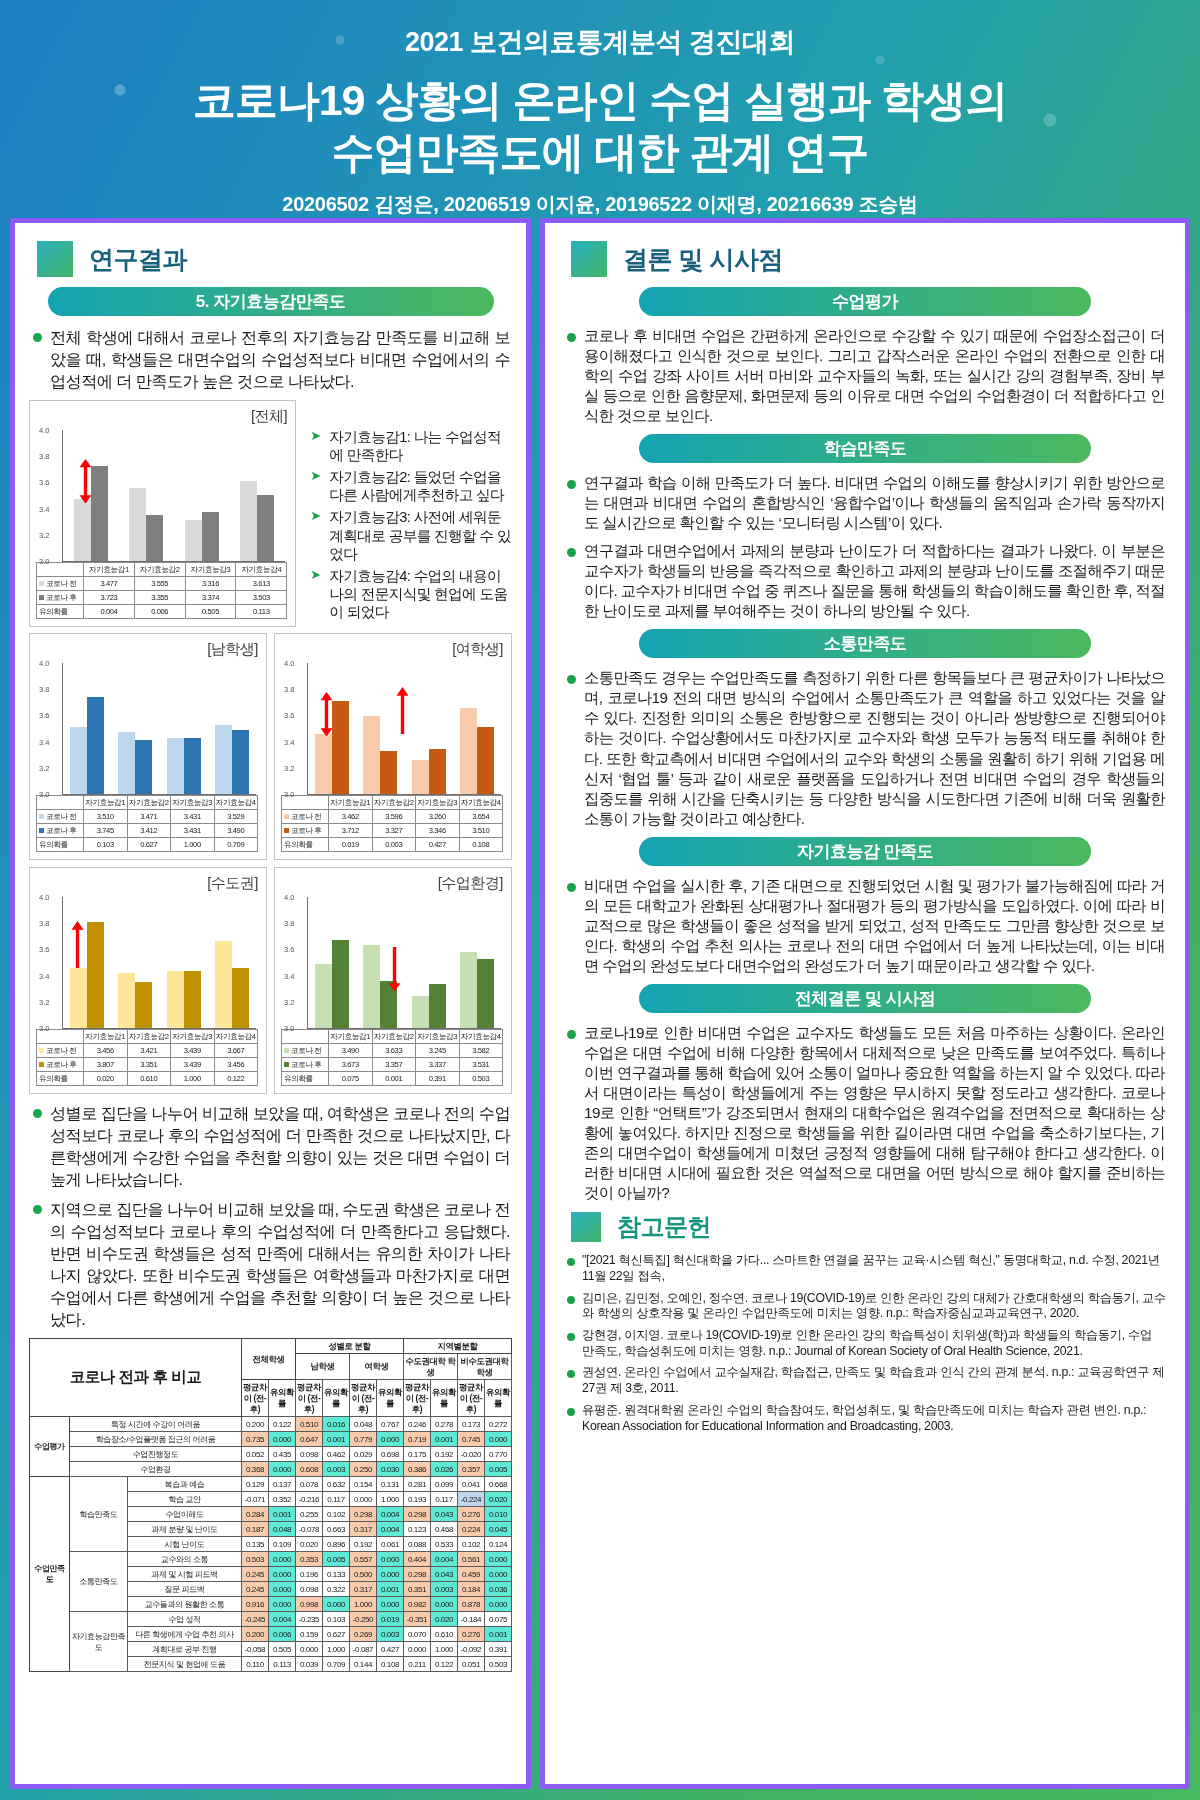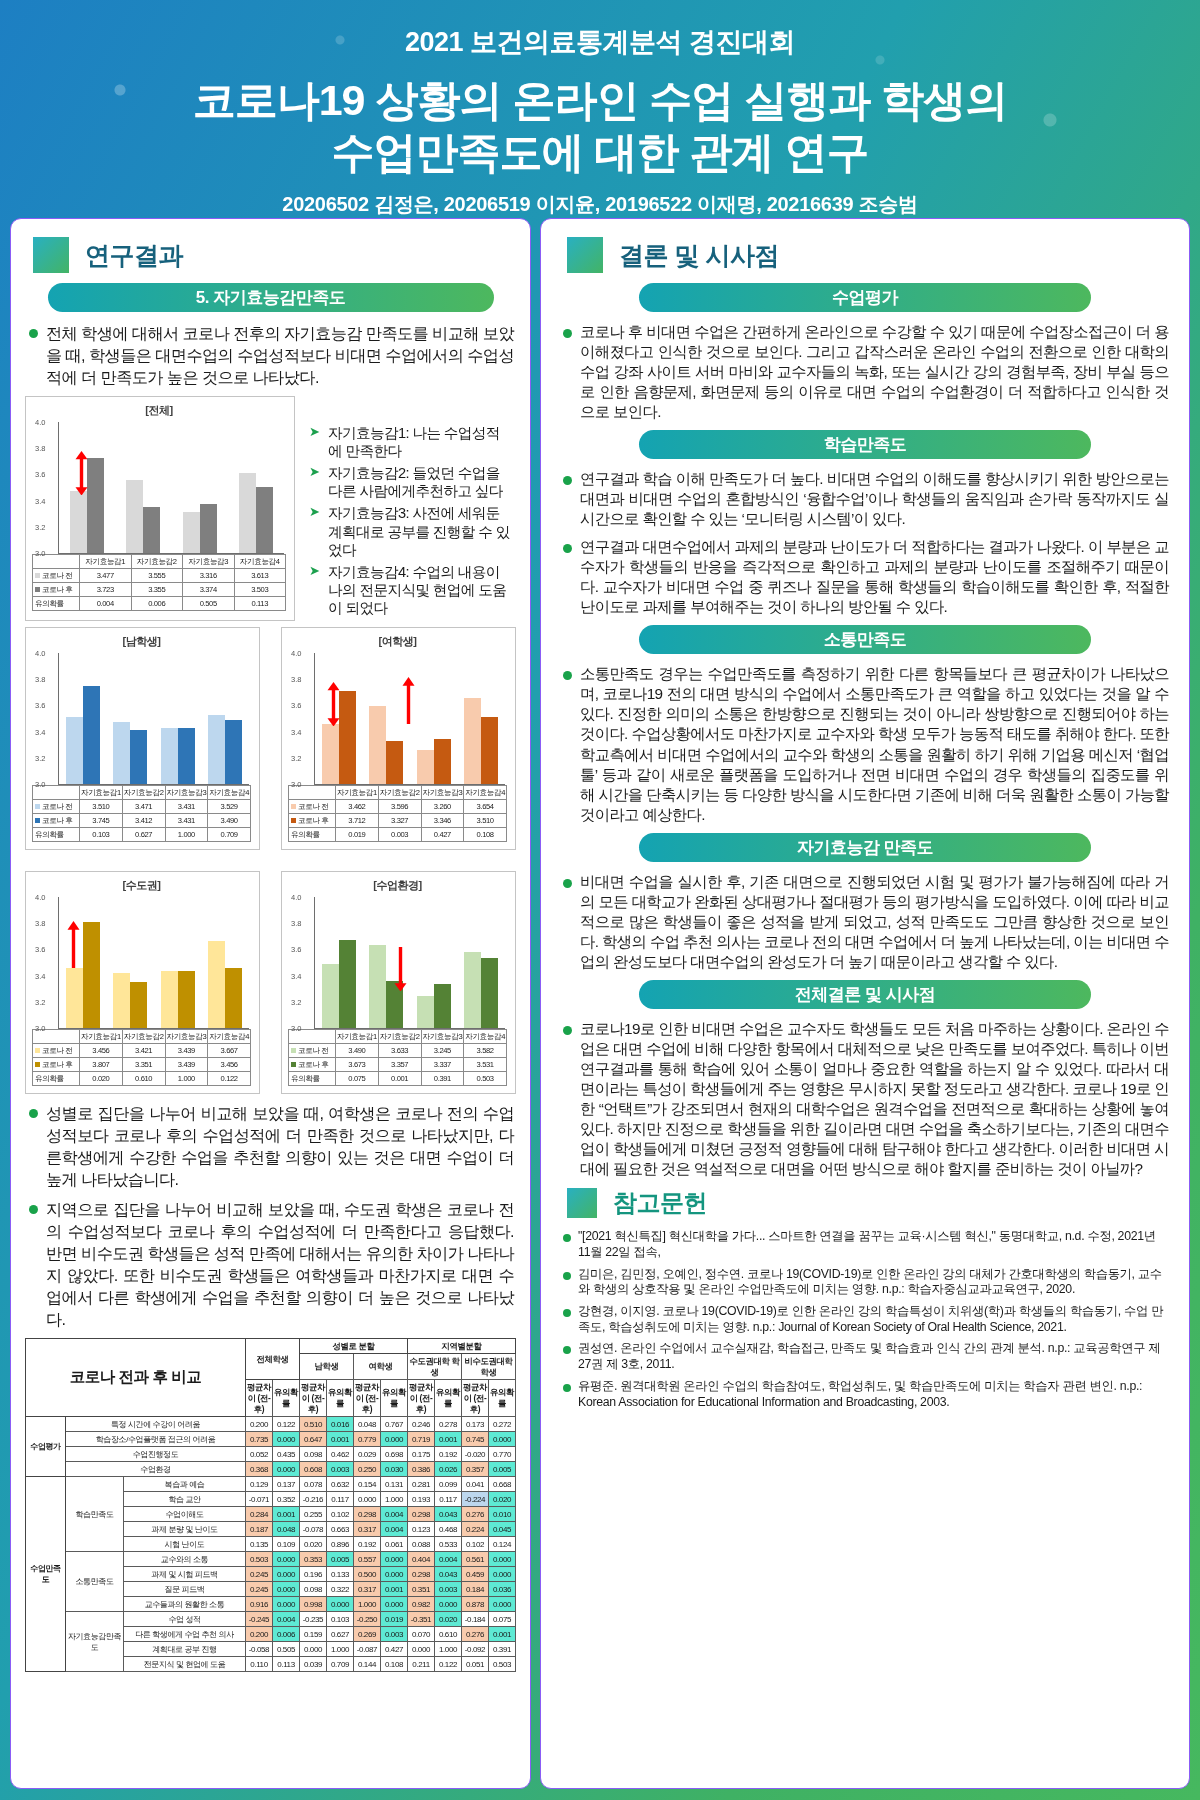--- a/index.html
+++ b/index.html
@@ -20,21 +20,21 @@
       radial-gradient(circle 4px at 880px 60px, rgba(255,255,255,.15) 0 4px, transparent 5px),
       radial-gradient(circle 5px at 60px 1700px, rgba(255,255,255,.15) 0 5px, transparent 6px),
       radial-gradient(circle 5px at 1150px 1720px, rgba(255,255,255,.15) 0 5px, transparent 6px);
     pointer-events:none;
   }
   .hdr { text-align:center; padding-top:24px; color:#fff; position:relative; }
   .hdr .contest { font-size:27px; font-weight:bold; letter-spacing:-0.5px; }
   .hdr .title { font-size:43px; font-weight:bold; line-height:1.22; margin-top:14px; letter-spacing:-1px; }
   .hdr .authors { font-size:20px; font-weight:bold; margin-top:12px; letter-spacing:-0.3px; }
 
-  .panel { position:absolute; background:#fff; border:1px solid #8b5cf6; border-radius:11px; }
+  .panel { position:absolute; background:#fff; border:5px solid #8b5cf6; border-radius:2px; }
   #left-panel  { left:10px;  top:218px; width:521px; height:1571px; padding:12px 14px; }
   #right-panel { left:540px; top:218px; width:650px; height:1571px; padding:12px 18px; }
 
   .sec-hdr { display:flex; align-items:center; margin:6px 0 10px 8px; }
   .sec-sq { width:36px; height:36px; background:linear-gradient(135deg,#29b0c2,#43b465); }
   .sec-ttl { font-size:25px; font-weight:bold; color:#17617c; margin-left:16px; letter-spacing:-0.5px; }
 
   .pill { margin:6px auto 10px auto; height:29px; border-radius:15px;
           background:linear-gradient(90deg,#14a3b2,#4db85e);
           color:#fff; font-weight:bold; font-size:17px; display:flex; align-items:center;
@@ -47,22 +47,22 @@
   .blt .txt { font-size:16.2px; line-height:1.36; letter-spacing:-0.6px; font-weight:500; text-align:justify; }
   #right-panel .blt .txt { font-size:15.3px; line-height:1.31; }
 
   
   .chart-row1 { display:flex; margin:4px 0 6px 0; }
   .chart-box { background:#fff; border:1px solid #c4c4c4; padding:6px 8px 7px 6px; }
   .cb-full { width:270px; }
   .legend-notes { width:218px; padding:28px 0 0 14px; }
   .lg-item { display:flex; font-size:14.6px; line-height:1.24; letter-spacing:-0.6px; font-weight:500; margin-bottom:4px; }
   .lg-item .arr { color:#1ca04e; margin-right:5px; flex:0 0 14px; font-size:13px; }
-  .charts-grid { display:grid; grid-template-columns:1fr 1fr; gap:21px; margin-bottom:8px; }
-  .c-title { text-align:center; font-size:11px; color:#3f3f3f; font-weight:bold; margin-bottom:4px; letter-spacing:-0.5px;}
+  .charts-grid { display:grid; grid-template-columns:1fr 1fr; gap:7px; margin-bottom:8px; }
+  .c-title { text-align:right; font-size:15px; color:#3f3f3f; font-weight:normal; margin-bottom:4px; letter-spacing:-0.5px;}
   .c-plot { position:relative; height:132px; margin:4px 2px 0 26px;
             border-left:1.2px solid #6e6e6e; border-bottom:1.2px solid #6e6e6e; }
   .ytick { position:absolute; left:-24px; width:20px; text-align:left; font-size:7.5px; color:#555; transform:translateY(-50%); }
   .bar { position:absolute; bottom:0; width:17px; }
   .c-arrow { position:absolute; }
   .c-tbl { border-collapse:collapse; width:100%; margin-top:0; table-layout:fixed; }
   .c-tbl td { border:0.6px solid #8a8a8a; font-size:7.6px; text-align:center; padding:1.5px 0; color:#222; letter-spacing:-0.4px;}
   .c-tbl td.c-lbl { width:47px; text-align:left; padding-left:2px; }
   .c-tbl .sw { display:inline-block; width:5px; height:5px; margin-right:2px; vertical-align:middle; }
 

